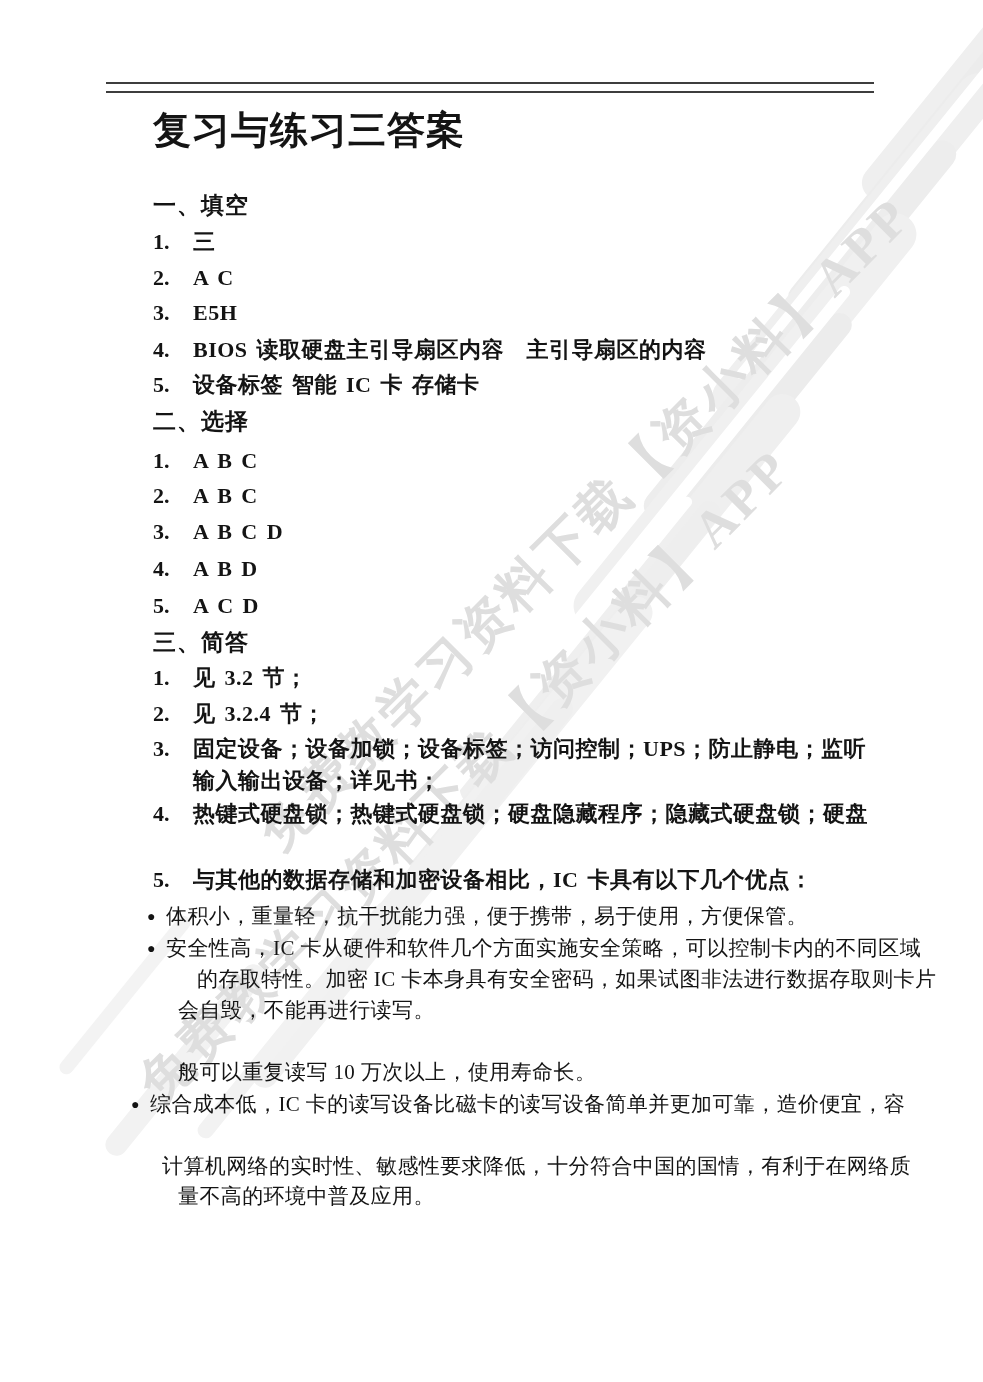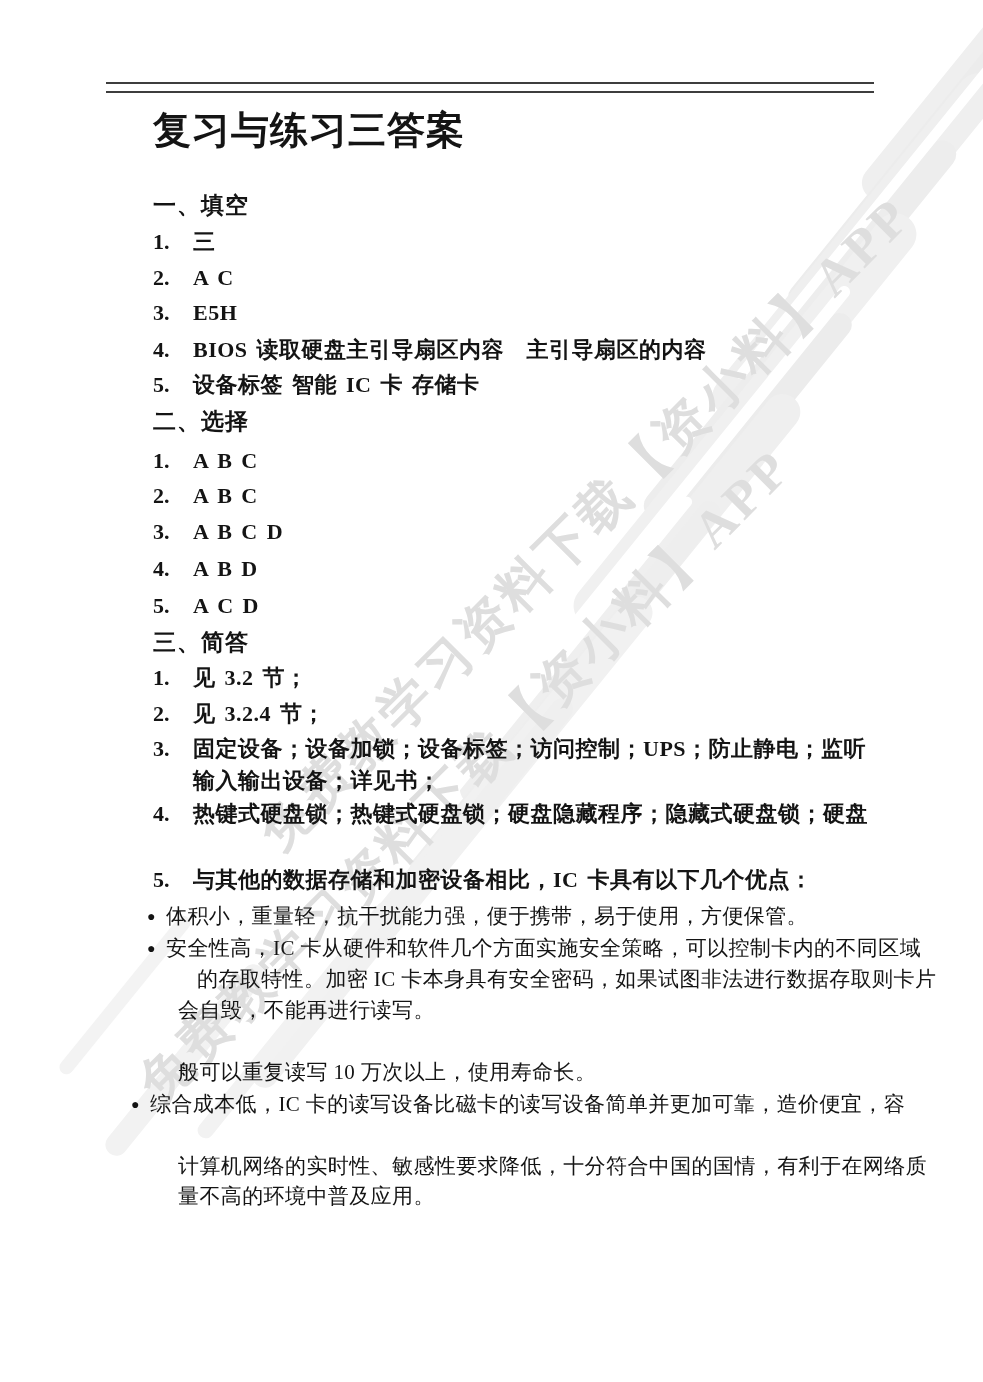--- a/index.html
+++ b/index.html
@@ -97,16 +97,16 @@
       <div class="line item" style="left: 153px; top: 736px;"><span class="num">3.</span><span>固定设备；设备加锁；设备标签；访问控制；UPS；防止静电；监听</span></div>
       <div class="line item-wrap" style="left: 193px; top: 768px;"><span>输入输出设备；详见书；</span></div>
       <div class="line item" style="left: 153px; top: 801px;"><span class="num">4.</span><span>热键式硬盘锁；热键式硬盘锁；硬盘隐藏程序；隐藏式硬盘锁；硬盘</span></div>
       <div class="line item" style="left: 153px; top: 867px;"><span class="num">5.</span><span>与其他的数据存储和加密设备相比，IC 卡具有以下几个优点：</span></div>
       <div class="line bullet" style="left: 147px; top: 904px;"><span class="dot">●</span><span>体积小，重量轻，抗干扰能力强，便于携带，易于使用，方便保管。</span></div>
       <div class="line bullet" style="left: 147px; top: 936px;"><span class="dot">●</span><span>安全性高，IC 卡从硬件和软件几个方面实施安全策略，可以控制卡内的不同区域</span></div>
       <div class="line bullet-wrap" style="left: 178px; top: 967px; margin-left: 19px;"><span>的存取特性。加密 IC 卡本身具有安全密码，如果试图非法进行数据存取则卡片</span></div>
       <div class="line bullet-wrap" style="left: 178px; top: 998px;"><span>会自毁，不能再进行读写。</span></div>
       <div class="line bullet-wrap" style="left: 178px; top: 1060px;"><span>般可以重复读写 10 万次以上，使用寿命长。</span></div>
       <div class="line bullet" style="left: 131px; top: 1092px;"><span class="dot">●</span><span>综合成本低，IC 卡的读写设备比磁卡的读写设备简单并更加可靠，造价便宜，容</span></div>
-      <div class="line bullet-wrap" style="left: 178px; top: 1154px;"><span>计算机网络的实时性、敏感性要求降低，十分符合中国的国情，有利于在网络质</span></div>
+      <div class="line bullet-wrap" style="left: 162px; top: 1154px;"><span>计算机网络的实时性、敏感性要求降低，十分符合中国的国情，有利于在网络质</span></div>
       <div class="line bullet-wrap" style="left: 178px; top: 1184px;"><span>量不高的环境中普及应用。</span></div>
     </div>
 </div>
 
 </body></html>

